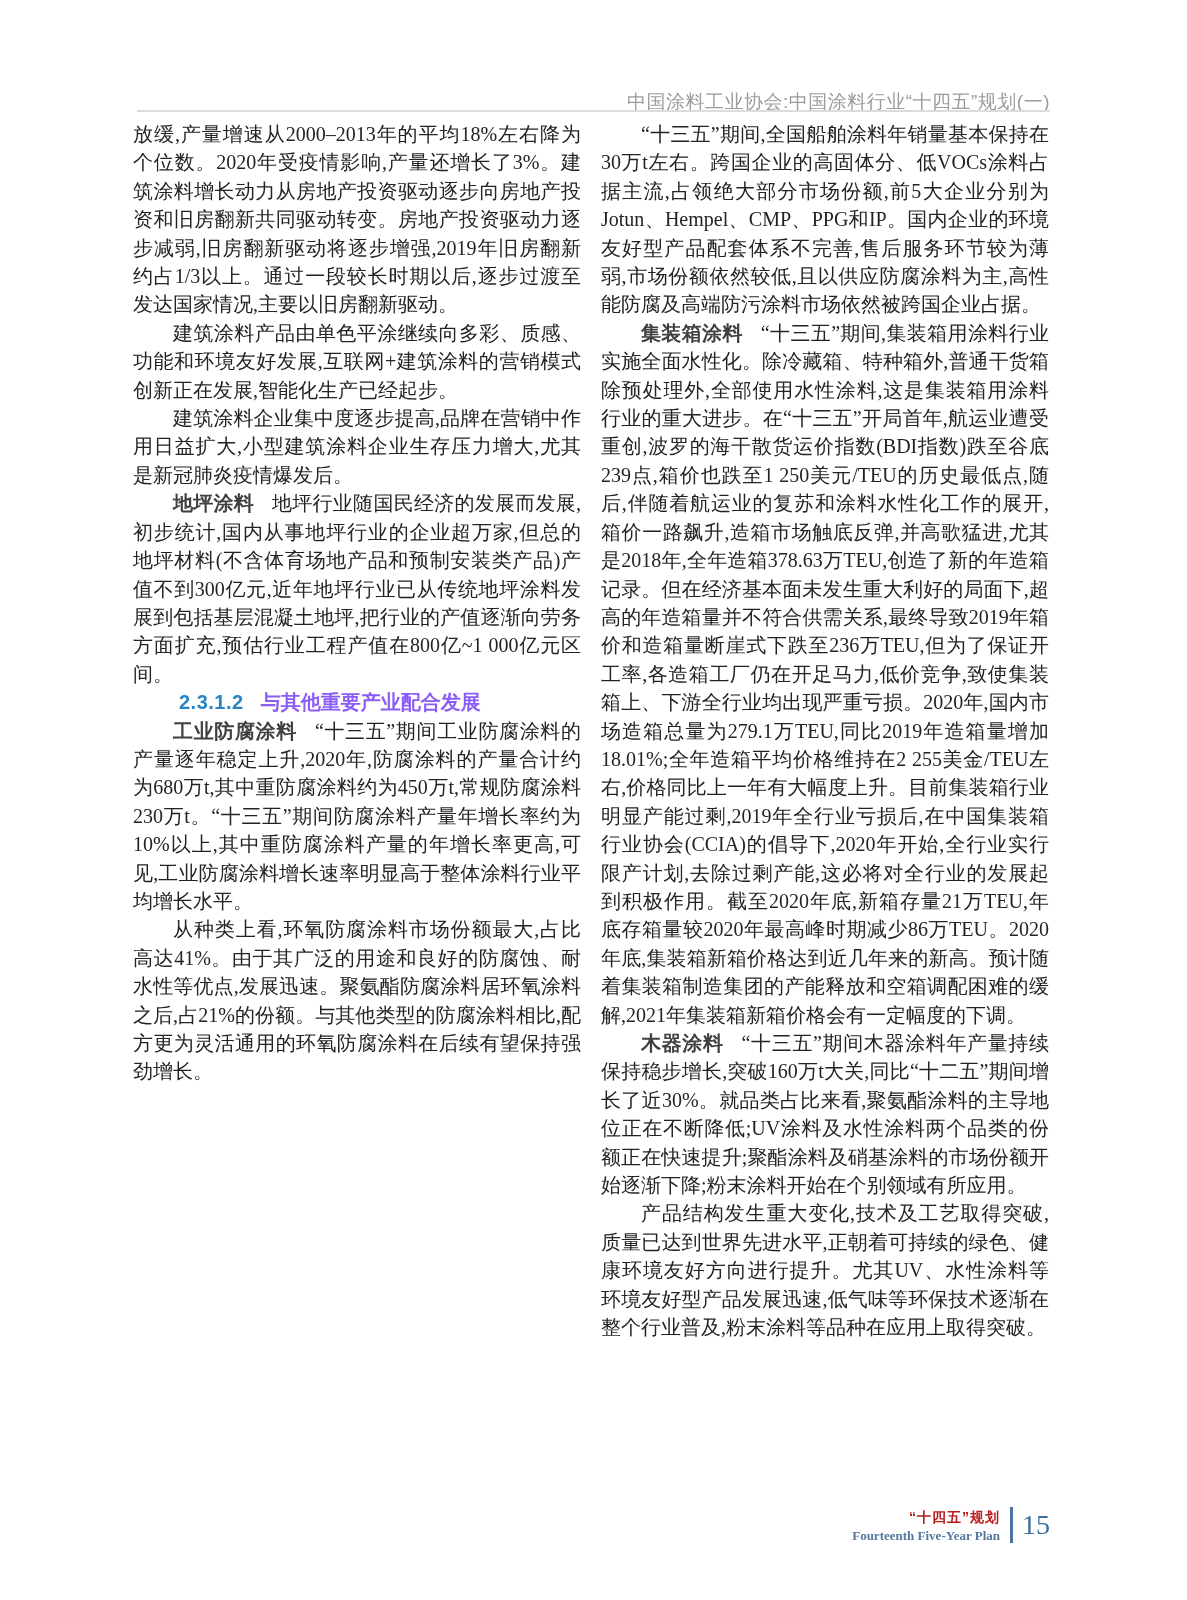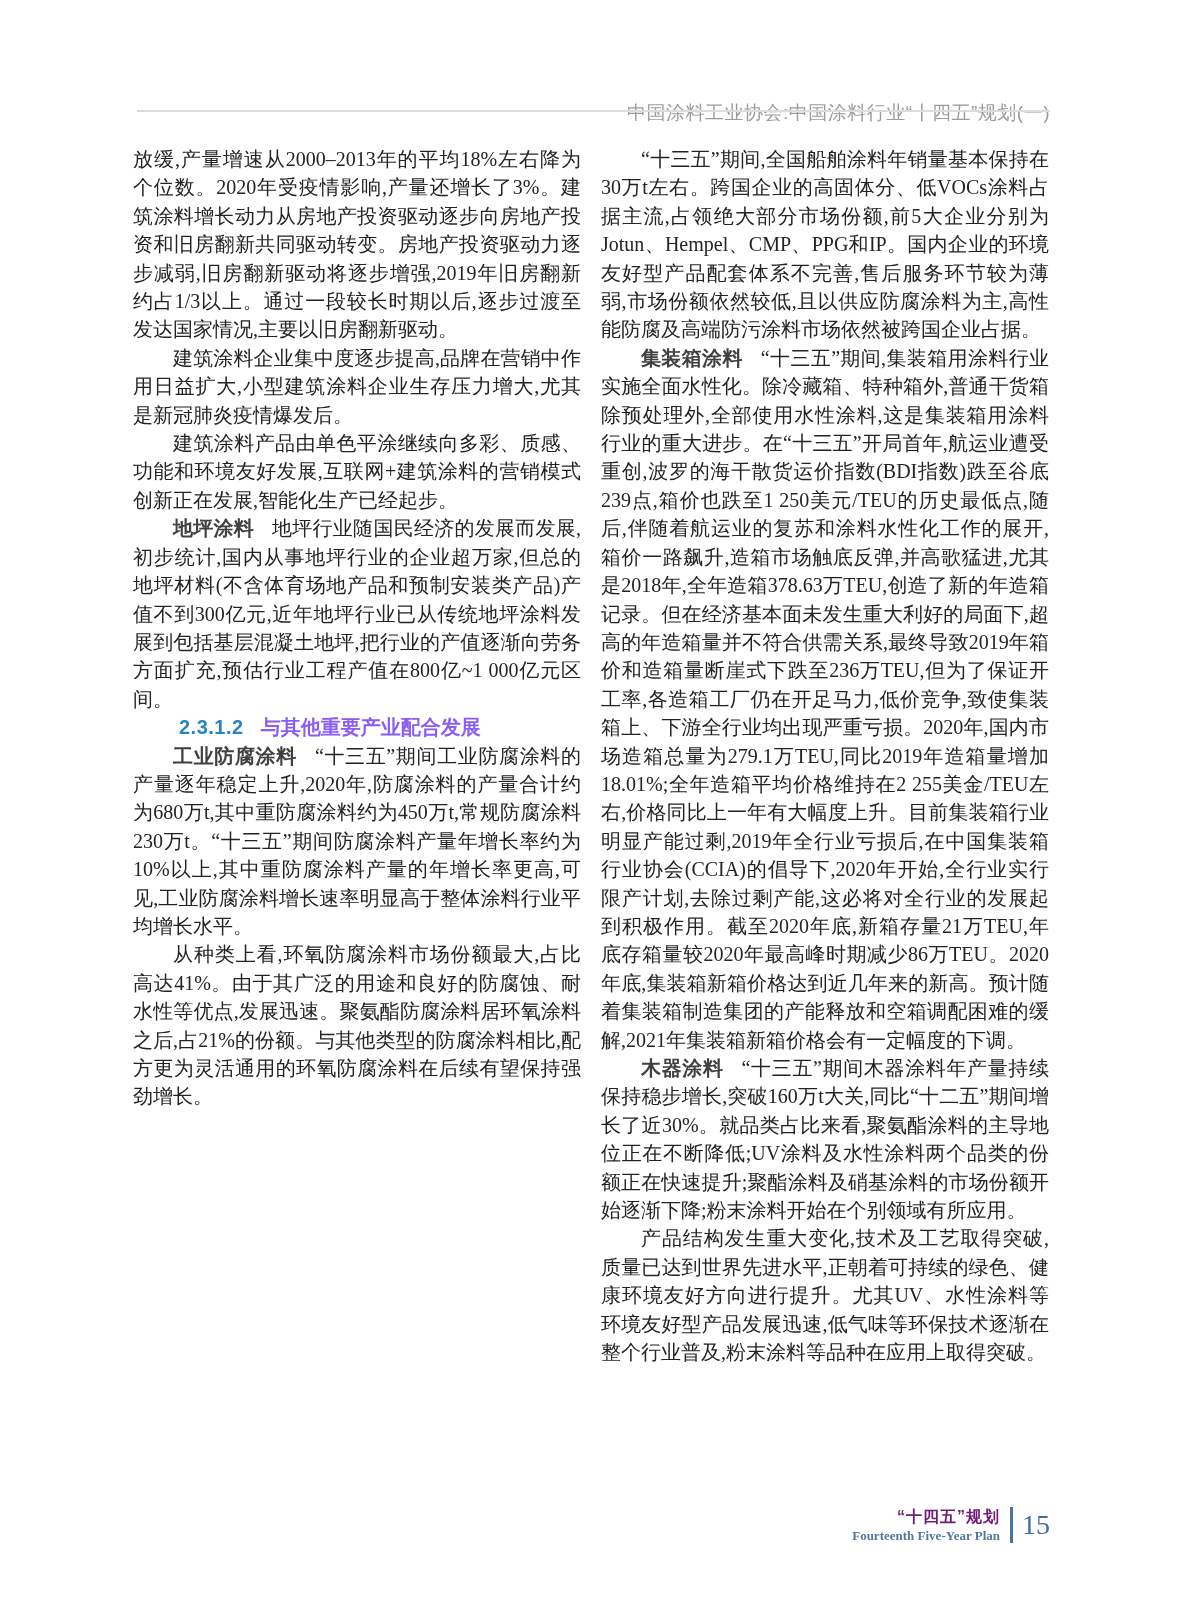--- a/index.html
+++ b/index.html
@@ -6,36 +6,36 @@
   .page{
     position:relative;
     width:1187px;height:1600px;
     background:#ffffff;
     font-family:"Liberation Serif","DejaVu Serif",serif;
     color:#232323;
     overflow:hidden;
   }
   .running-head{
     position:absolute;
-    top:100px;left:137px;right:137px;
+    top:89px;left:137px;right:137px;
     text-align:right;
     font-family:"Liberation Sans","DejaVu Sans",sans-serif;
     font-size:19px;
     color:#9c9c9c;
     letter-spacing:0.5px;
     white-space:nowrap;
   }
   .head-rule{
     position:absolute;
     top:110px;left:137px;right:137px;
     height:2px;background:#dcdcdc;
   }
   .columns{
     position:absolute;
-    top:145px;left:133px;width:916px;
+    top:120px;left:133px;width:916px;
     display:flex;gap:20px;
   }
   .col{
     width:449px;
     font-size:20px;
     line-height:28.4px;
     text-align:justify;
     text-justify:inter-ideograph;
   }
   .col p{margin:0;}
@@ -54,22 +54,22 @@
   .sec-title{color:#8b5cf6;margin-left:0.85em;}
   .footer{
     position:absolute;
     right:137px;bottom:57px;
     display:flex;align-items:center;
   }
   .footer-text{text-align:right;}
   .footer-cn{
     font-family:"Liberation Sans","DejaVu Sans",sans-serif;
     font-weight:bold;
-    font-size:16px;
-    color:#701a75;
+    font-size:14px;
+    color:#b91c1c;
     letter-spacing:1px;
     line-height:22px;
     white-space:nowrap;
   }
   .footer-en{
     font-family:"Liberation Serif","DejaVu Serif",serif;
     font-weight:bold;
     font-size:13px;
     color:#53779f;
     line-height:15px;
@@ -89,22 +89,22 @@
 </head>
 <body>
 
 <div class="page">
   <div class="running-head">中国涂料工业协会:中国涂料行业“十四五”规划(一)</div>
   <div class="head-rule"></div>
 
   <div class="columns">
     <div class="col" id="col-left">
         <p>放缓,产量增速从2000–2013年的平均18%左右降为个位数。2020年受疫情影响,产量还增长了3%。建筑涂料增长动力从房地产投资驱动逐步向房地产投资和旧房翻新共同驱动转变。房地产投资驱动力逐步减弱,旧房翻新驱动将逐步增强,2019年旧房翻新约占1/3以上。通过一段较长时期以后,逐步过渡至发达国家情况,主要以旧房翻新驱动。</p>
+        <p class="indent">建筑涂料产品由单色平涂继续向多彩、质感、功能和环境友好发展,互联网+建筑涂料的营销模式创新正在发展,智能化生产已经起步。</p>
         <p class="indent">建筑涂料企业集中度逐步提高,品牌在营销中作用日益扩大,小型建筑涂料企业生存压力增大,尤其是新冠肺炎疫情爆发后。</p>
-        <p class="indent">建筑涂料产品由单色平涂继续向多彩、质感、功能和环境友好发展,互联网+建筑涂料的营销模式创新正在发展,智能化生产已经起步。</p>
         <p class="indent"><b class="lead">地坪涂料</b>地坪行业随国民经济的发展而发展,初步统计,国内从事地坪行业的企业超万家,但总的地坪材料(不含体育场地产品和预制安装类产品)产值不到300亿元,近年地坪行业已从传统地坪涂料发展到包括基层混凝土地坪,把行业的产值逐渐向劳务方面扩充,预估行业工程产值在800亿~1 000亿元区间。</p>
         <div class="sec-head"><span class="sec-num">2.3.1.2</span><span class="sec-title">与其他重要产业配合发展</span></div>
         <p class="indent"><b class="lead">工业防腐涂料</b>“十三五”期间工业防腐涂料的产量逐年稳定上升,2020年,防腐涂料的产量合计约为680万t,其中重防腐涂料约为450万t,常规防腐涂料230万t。“十三五”期间防腐涂料产量年增长率约为10%以上,其中重防腐涂料产量的年增长率更高,可见,工业防腐涂料增长速率明显高于整体涂料行业平均增长水平。</p>
         <p class="indent">从种类上看,环氧防腐涂料市场份额最大,占比高达41%。由于其广泛的用途和良好的防腐蚀、耐水性等优点,发展迅速。聚氨酯防腐涂料居环氧涂料之后,占21%的份额。与其他类型的防腐涂料相比,配方更为灵活通用的环氧防腐涂料在后续有望保持强劲增长。</p>
       </div>
     <div class="col" id="col-right">
         <p class="indent">“十三五”期间,全国船舶涂料年销量基本保持在30万t左右。跨国企业的高固体分、低VOCs涂料占据主流,占领绝大部分市场份额,前5大企业分别为Jotun、Hempel、CMP、PPG和IP。国内企业的环境友好型产品配套体系不完善,售后服务环节较为薄弱,市场份额依然较低,且以供应防腐涂料为主,高性能防腐及高端防污涂料市场依然被跨国企业占据。</p>
         <p class="indent"><b class="lead">集装箱涂料</b>“十三五”期间,集装箱用涂料行业实施全面水性化。除冷藏箱、特种箱外,普通干货箱除预处理外,全部使用水性涂料,这是集装箱用涂料行业的重大进步。在“十三五”开局首年,航运业遭受重创,波罗的海干散货运价指数(BDI指数)跌至谷底239点,箱价也跌至1 250美元/TEU的历史最低点,随后,伴随着航运业的复苏和涂料水性化工作的展开,箱价一路飙升,造箱市场触底反弹,并高歌猛进,尤其是2018年,全年造箱378.63万TEU,创造了新的年造箱记录。但在经济基本面未发生重大利好的局面下,超高的年造箱量并不符合供需关系,最终导致2019年箱价和造箱量断崖式下跌至236万TEU,但为了保证开工率,各造箱工厂仍在开足马力,低价竞争,致使集装箱上、下游全行业均出现严重亏损。2020年,国内市场造箱总量为279.1万TEU,同比2019年造箱量增加18.01%;全年造箱平均价格维持在2 255美金/TEU左右,价格同比上一年有大幅度上升。目前集装箱行业明显产能过剩,2019年全行业亏损后,在中国集装箱行业协会(CCIA)的倡导下,2020年开始,全行业实行限产计划,去除过剩产能,这必将对全行业的发展起到积极作用。截至2020年底,新箱存量21万TEU,年底存箱量较2020年最高峰时期减少86万TEU。2020年底,集装箱新箱价格达到近几年来的新高。预计随着集装箱制造集团的产能释放和空箱调配困难的缓解,2021年集装箱新箱价格会有一定幅度的下调。</p>
         <p class="indent"><b class="lead">木器涂料</b>“十三五”期间木器涂料年产量持续保持稳步增长,突破160万t大关,同比“十二五”期间增长了近30%。就品类占比来看,聚氨酯涂料的主导地位正在不断降低;UV涂料及水性涂料两个品类的份额正在快速提升;聚酯涂料及硝基涂料的市场份额开始逐渐下降;粉末涂料开始在个别领域有所应用。</p>
         <p class="indent">产品结构发生重大变化,技术及工艺取得突破,质量已达到世界先进水平,正朝着可持续的绿色、健康环境友好方向进行提升。尤其UV、水性涂料等环境友好型产品发展迅速,低气味等环保技术逐渐在整个行业普及,粉末涂料等品种在应用上取得突破。</p>

